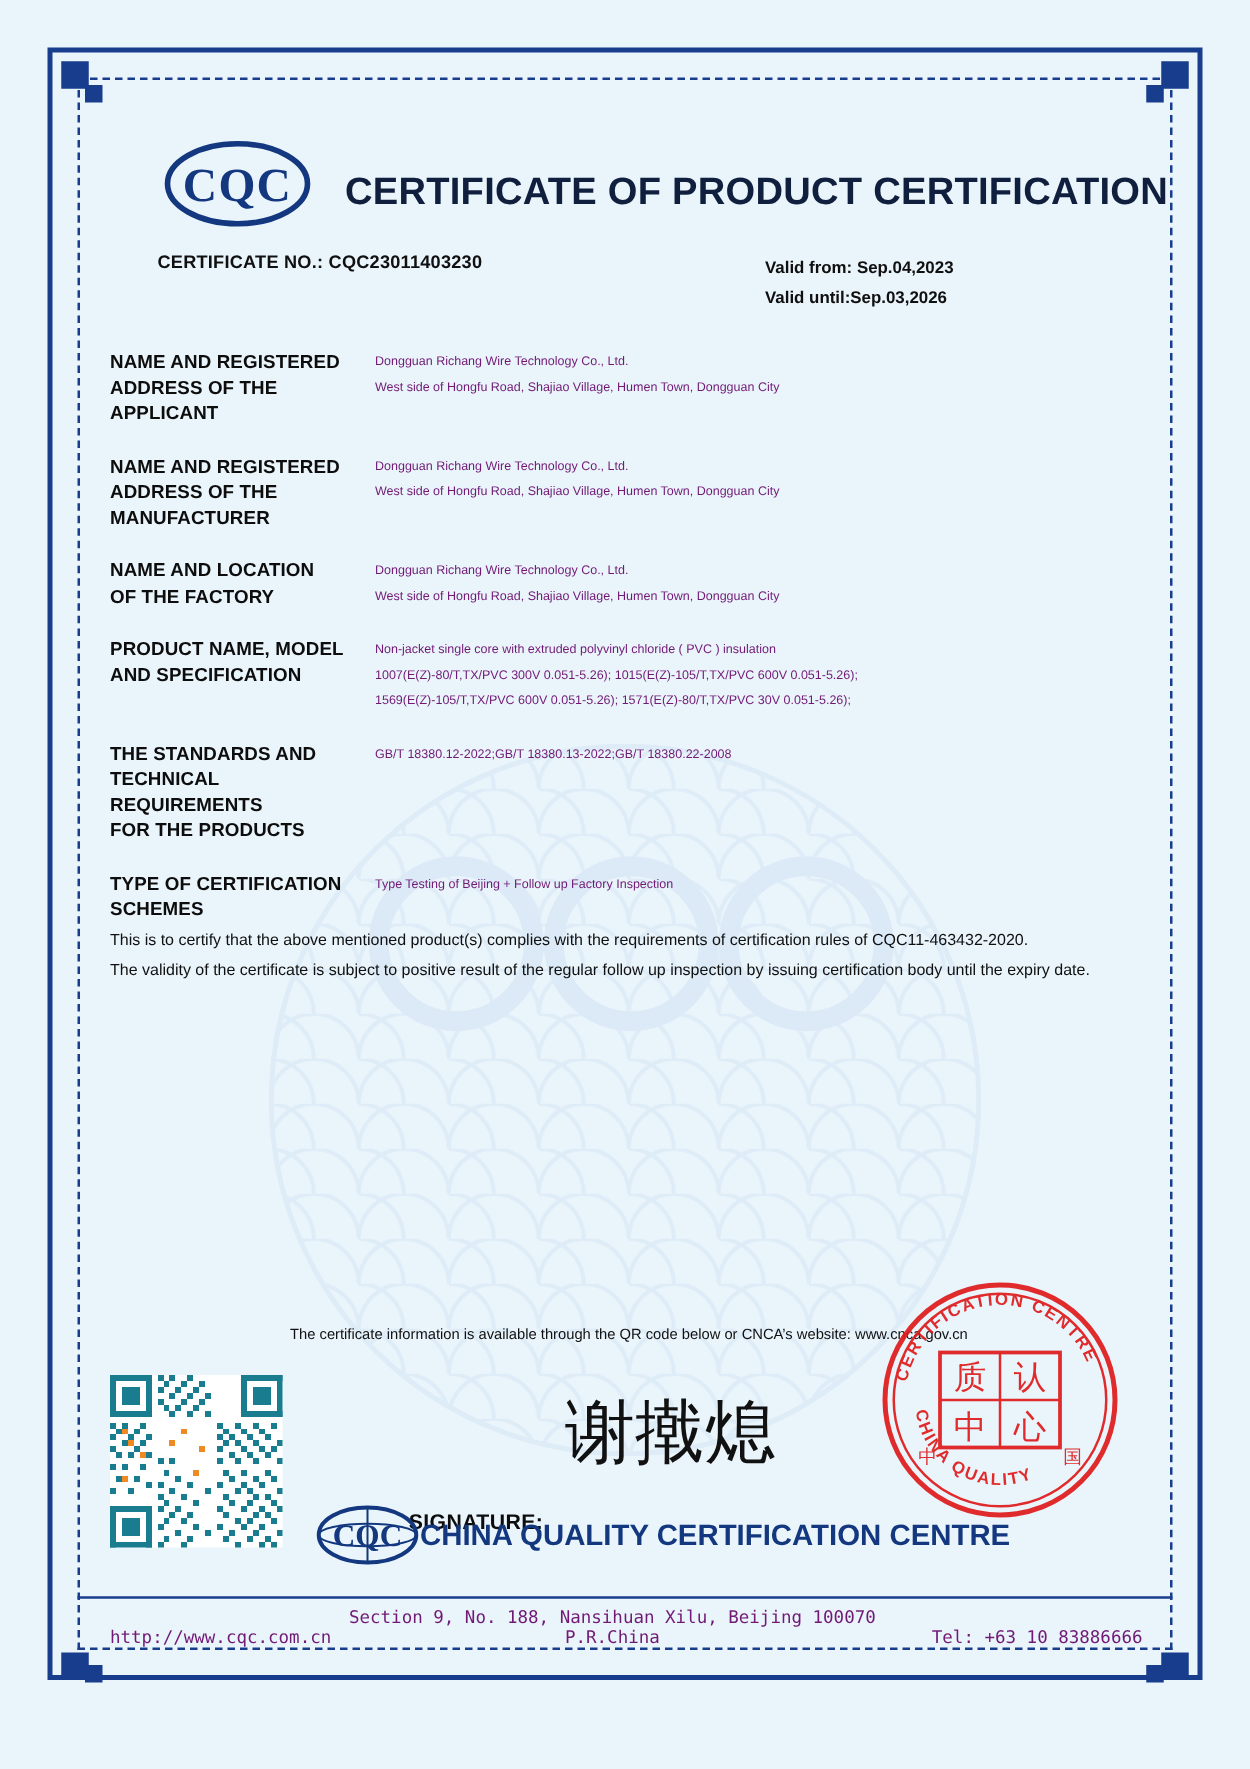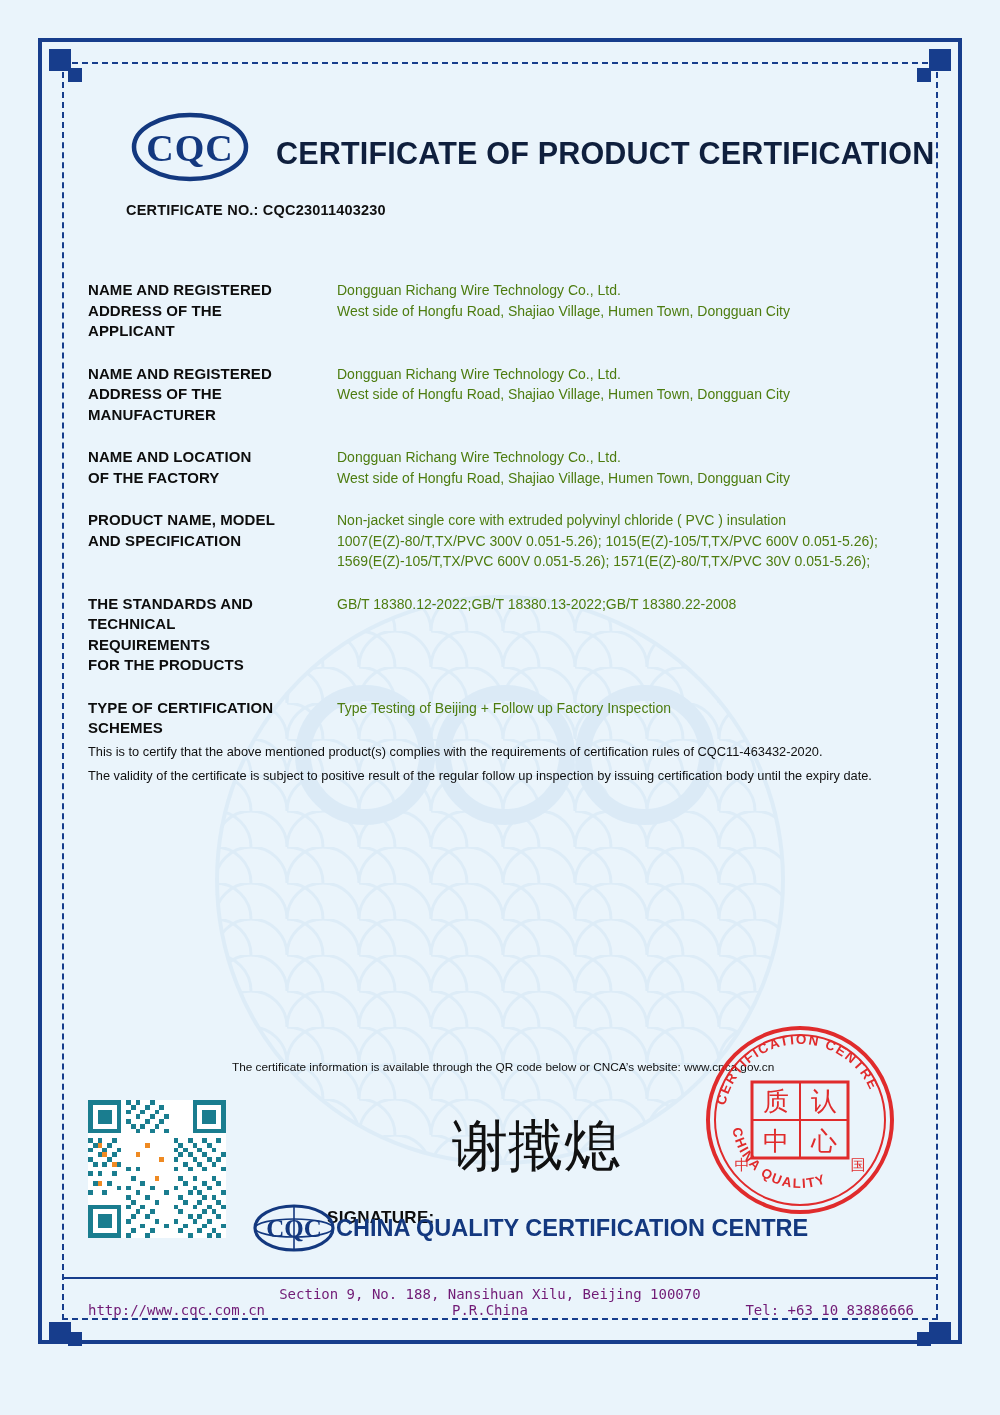--- a/index.html
+++ b/index.html
@@ -115,24 +115,23 @@
     width: 212px;
     flex: 0 0 212px;
     font-size: 15px;
     font-weight: bold;
     color: #0d0d0d;
     line-height: 20.5px;
     letter-spacing: 0.1px;
   }
   .row .value {
     flex: 1 1 auto;
-    font-size: 14px;
-    color: #4d7c0f;
+    font-size: 10px;
+    color: #701a75;
     line-height: 20.5px;
-    margin-left: 37px;
   }
   .row .value div { white-space: nowrap; }
 
   
   .certify {
     position: absolute;
     left: 88px; top: 740px;
     width: 812px;
     font-size: 12.8px;
     color: #101010;
@@ -259,20 +258,24 @@
   <div class="header">
     <svg class="cqc-logo-head" viewBox="0 0 120 72">
       <ellipse cx="60" cy="36" rx="56" ry="32" fill="none" stroke="#13387f" stroke-width="4.5"></ellipse>
       <text x="60" y="50" text-anchor="middle" font-family="Liberation Serif, serif" font-size="38" font-weight="bold" fill="#13387f" letter-spacing="1">CQC</text>
     </svg>
     <div class="cert-title">CERTIFICATE OF PRODUCT CERTIFICATION</div>
   </div>
 
   <div class="certno">CERTIFICATE NO.: CQC23011403230</div>
 
+  <div class="valid-block">
+    <div>Valid from: Sep.04,2023</div>
+    <div>Valid until:Sep.03,2026</div>
+  </div>
 
   <div class="fields">
 
     <div class="row">
       <div class="label">
         <div>NAME AND REGISTERED</div>
         <div>ADDRESS OF THE APPLICANT</div>
       </div>
       <div class="value">
         <div>Dongguan Richang Wire Technology Co., Ltd.</div>

